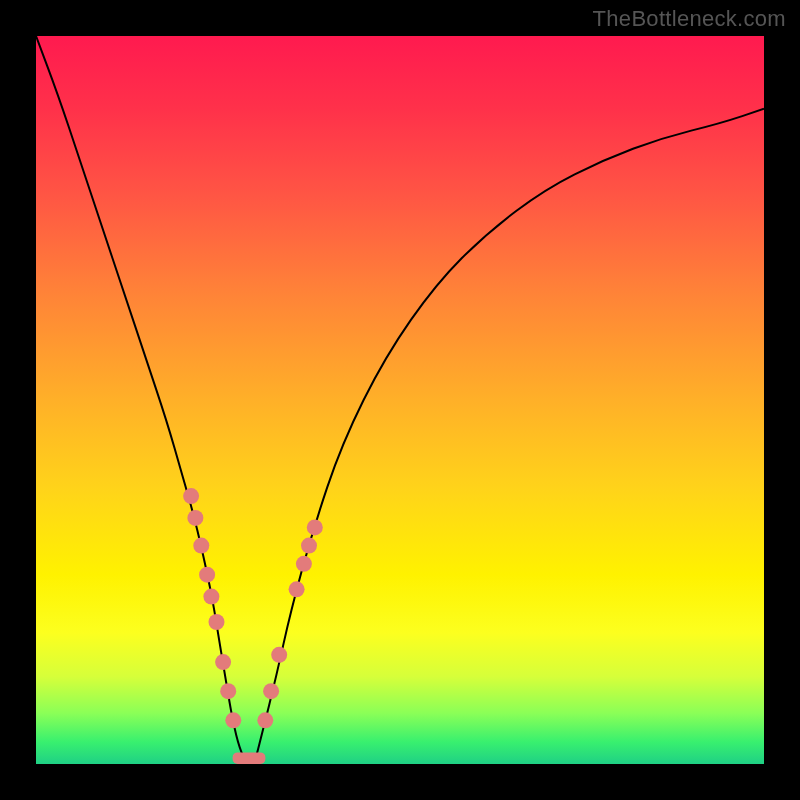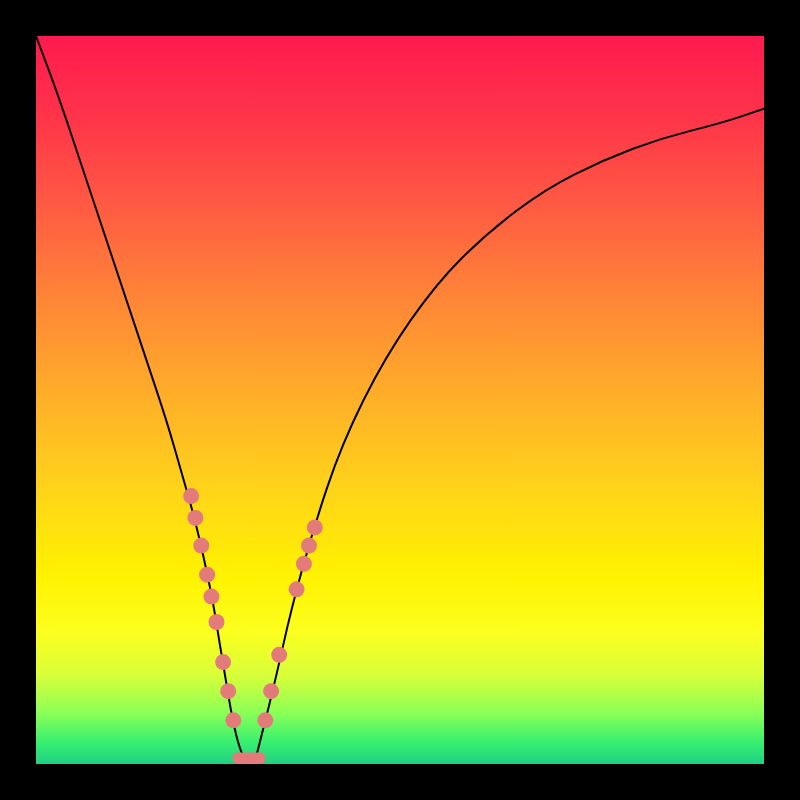--- a/index.html
+++ b/index.html
@@ -74,20 +74,21 @@
   }
   .bottom-bar {
     fill: #e37b7b;
     stroke: none;
   }
 </style>
 </head>
 <body>
 
 <div class="frame">
+  <div class="watermark">TheBottleneck.com</div>
   <div class="plot">
     <div class="gradient"></div>
     <svg class="overlay" viewBox="0 0 728 728" preserveAspectRatio="none">
       <path id="curve-path" class="curve" d="M 0.0 0.0 Q 0.0 0.0 10.9 29.1 Q 21.8 58.2 32.8 91.0 Q 43.7 123.8 54.6 156.5 Q 65.5 189.3 76.4 222.0 Q 87.4 254.8 98.3 287.6 Q 109.2 320.3 120.1 353.1 Q 131.0 385.8 138.3 411.3 Q 145.6 436.8 152.9 462.3 Q 160.2 487.8 167.4 520.5 Q 174.7 553.3 178.4 575.1 Q 182.0 597.0 185.6 618.8 Q 189.3 640.6 192.9 662.5 Q 196.6 684.3 200.2 698.9 Q 203.8 713.4 207.5 720.7 Q 211.1 728.0 214.8 728.0 Q 218.4 728.0 222.0 713.4 Q 225.7 698.9 233.0 669.8 Q 240.2 640.6 247.5 607.9 Q 254.8 575.1 265.7 535.1 Q 276.6 495.0 291.2 451.4 Q 305.8 407.7 327.6 364.0 Q 349.4 320.3 374.9 283.9 Q 400.4 247.5 425.9 222.0 Q 451.4 196.6 480.5 174.7 Q 509.6 152.9 538.7 138.3 Q 567.8 123.8 597.0 112.8 Q 626.1 101.9 655.2 94.6 Q 684.3 87.4 706.2 80.1 T 728.0 72.8"></path>
       <g id="markers">
           <circle cx="155.1" cy="460.1" r="8" class="dot"></circle>
           <circle cx="159.4" cy="481.9" r="8" class="dot"></circle>
           <circle cx="165.3" cy="509.6" r="8" class="dot"></circle>
           <circle cx="171.1" cy="538.7" r="8" class="dot"></circle>
           <circle cx="175.4" cy="560.6" r="8" class="dot"></circle>

